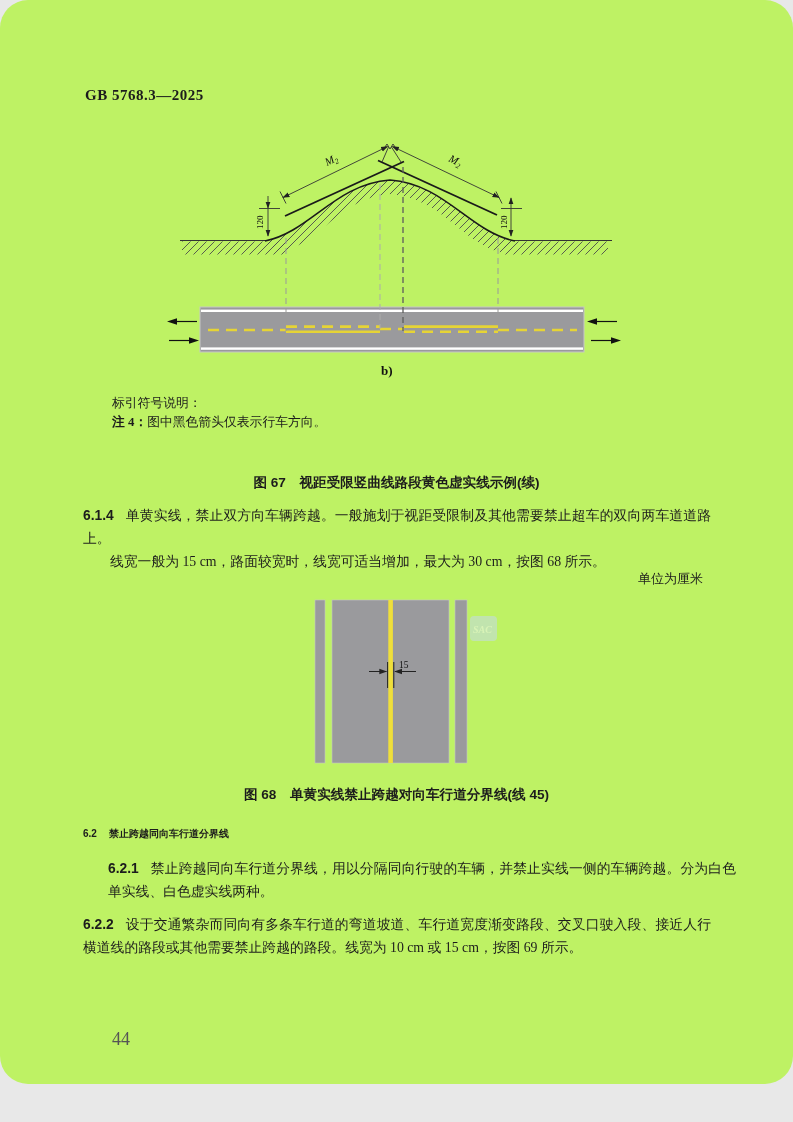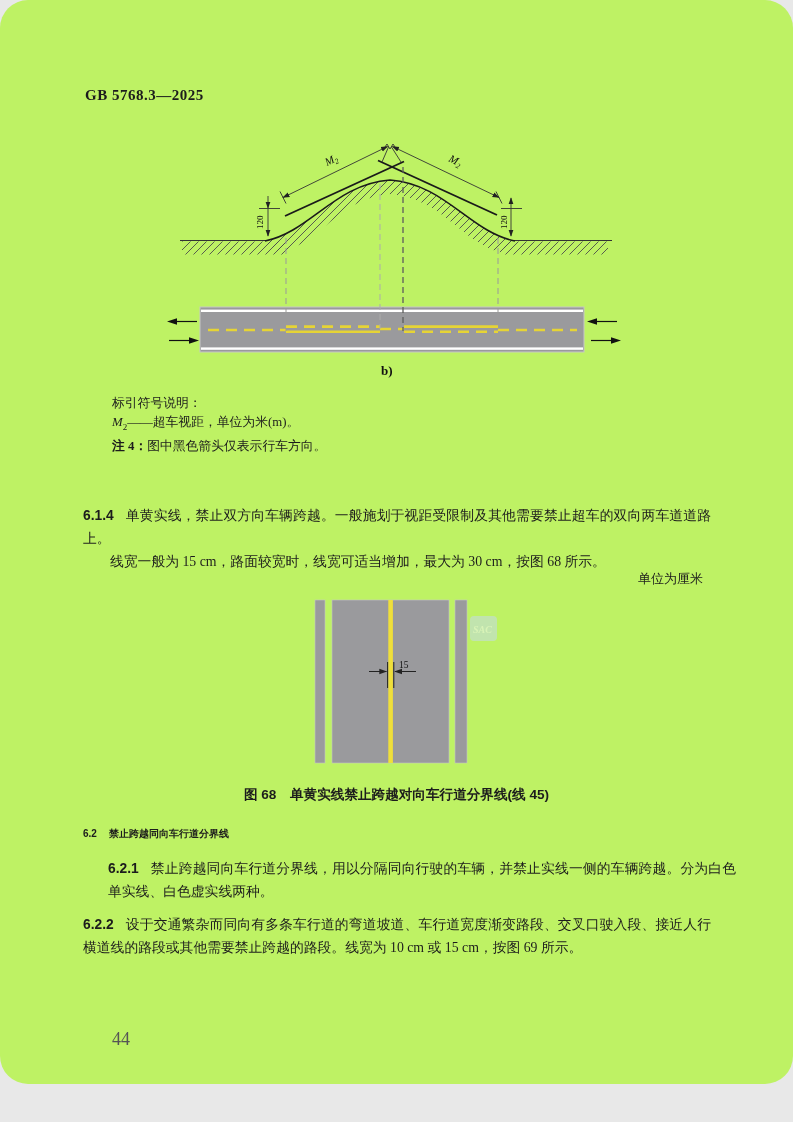--- a/index.html
+++ b/index.html
@@ -125,24 +125,24 @@
       <line x1="380" y1="184" x2="380" y2="329" stroke="#ababab" stroke-width="1" stroke-dasharray="6,4"></line>
       <line x1="403" y1="167" x2="403" y2="331" stroke="#5d5d5d" stroke-width="1.3" stroke-dasharray="6,4"></line>
       <line x1="498" y1="238" x2="498" y2="328" stroke="#9a9a9a" stroke-width="1" stroke-dasharray="6,4"></line>
     </g>
 
     <text x="381" y="375" font-size="13" font-weight="bold" fill="#111">b)</text>
   </svg>
 
   <div class="abs legend">
     <div>标引符号说明：</div>
-    <div><i>M</i><sub>2</sub><span>——超车视距，单位为米(m)。</span></div>
     <div><span class="b">注 4：</span><span>图中黑色箭头仅表示行车方向。</span></div>
   </div>
 
+  <div class="abs caption cap67">图 67　视距受限竖曲线路段黄色虚实线示例(续)</div>
 
   <div class="abs para p614-1"><span class="num">6.1.4</span><span>单黄实线，禁止双方向车辆跨越。一般施划于视距受限制及其他需要禁止超车的双向两车道道路上。</span></div>
   <div class="abs para p614-2">线宽一般为 15 cm，路面较宽时，线宽可适当增加，最大为 30 cm，按图 68 所示。</div>
 
   <div class="abs unit-note">单位为厘米</div>
 
   <svg class="abs" style="left:313px;top:597px;" width="192" height="170" viewBox="313 597 192 170">
     <g>
       <rect x="315" y="600" width="10" height="163" fill="#9a9a9d" stroke="#c6c6c6" stroke-width="0.6"></rect>
       <rect x="332" y="600" width="117" height="163" fill="#9a9a9d" stroke="#c6c6c6" stroke-width="0.6"></rect>

